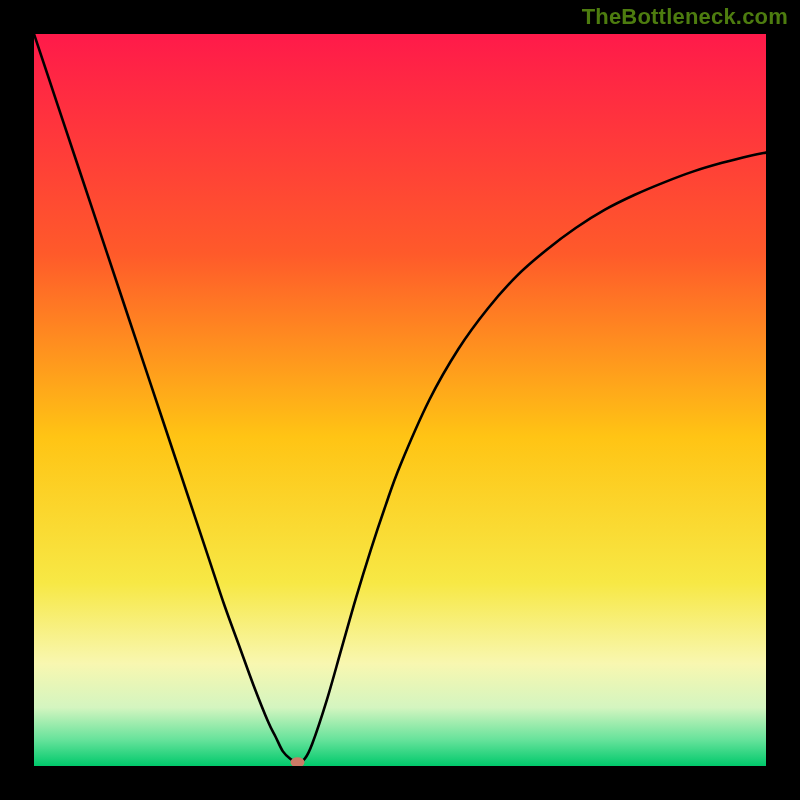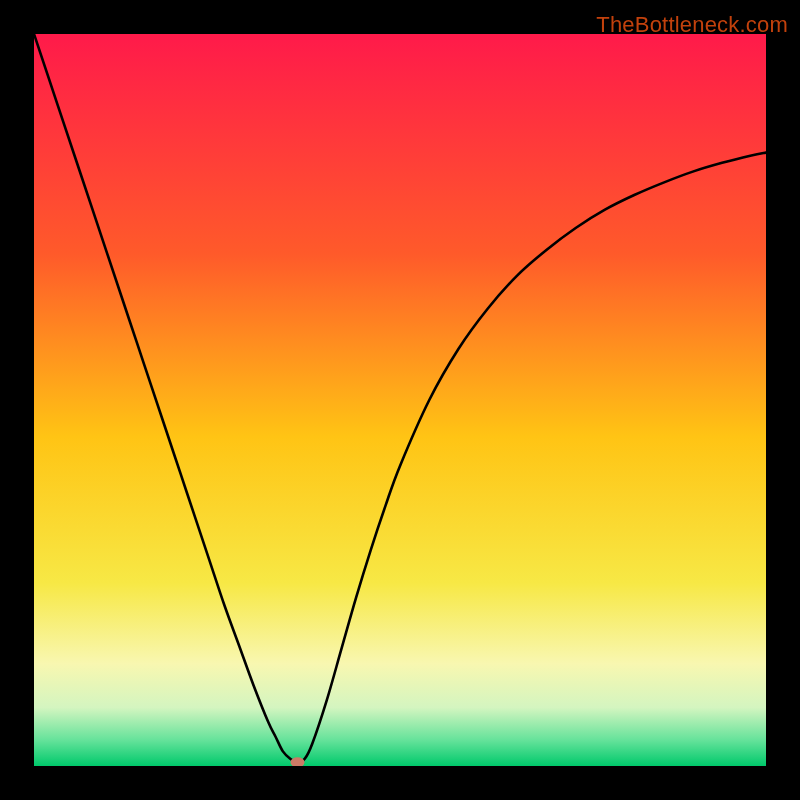--- a/index.html
+++ b/index.html
@@ -21,25 +21,25 @@
   }
   .plot-area {
     position: absolute;
     left: 0;
     top: 0;
     width: 732px;
     height: 732px;
   }
   .watermark {
     position: absolute;
-    top: 12px;
+    top: 4px;
     right: 12px;
-    color: #c2410c;
+    color: #4d7c0f;
     font-size: 22px;
-    font-weight: 400;
+    font-weight: 700;
     letter-spacing: 0.2px;
   }
   svg {
     display: block;
   }
 </style>
 </head>
 <body>
 
 <div class="watermark">TheBottleneck.com</div>

